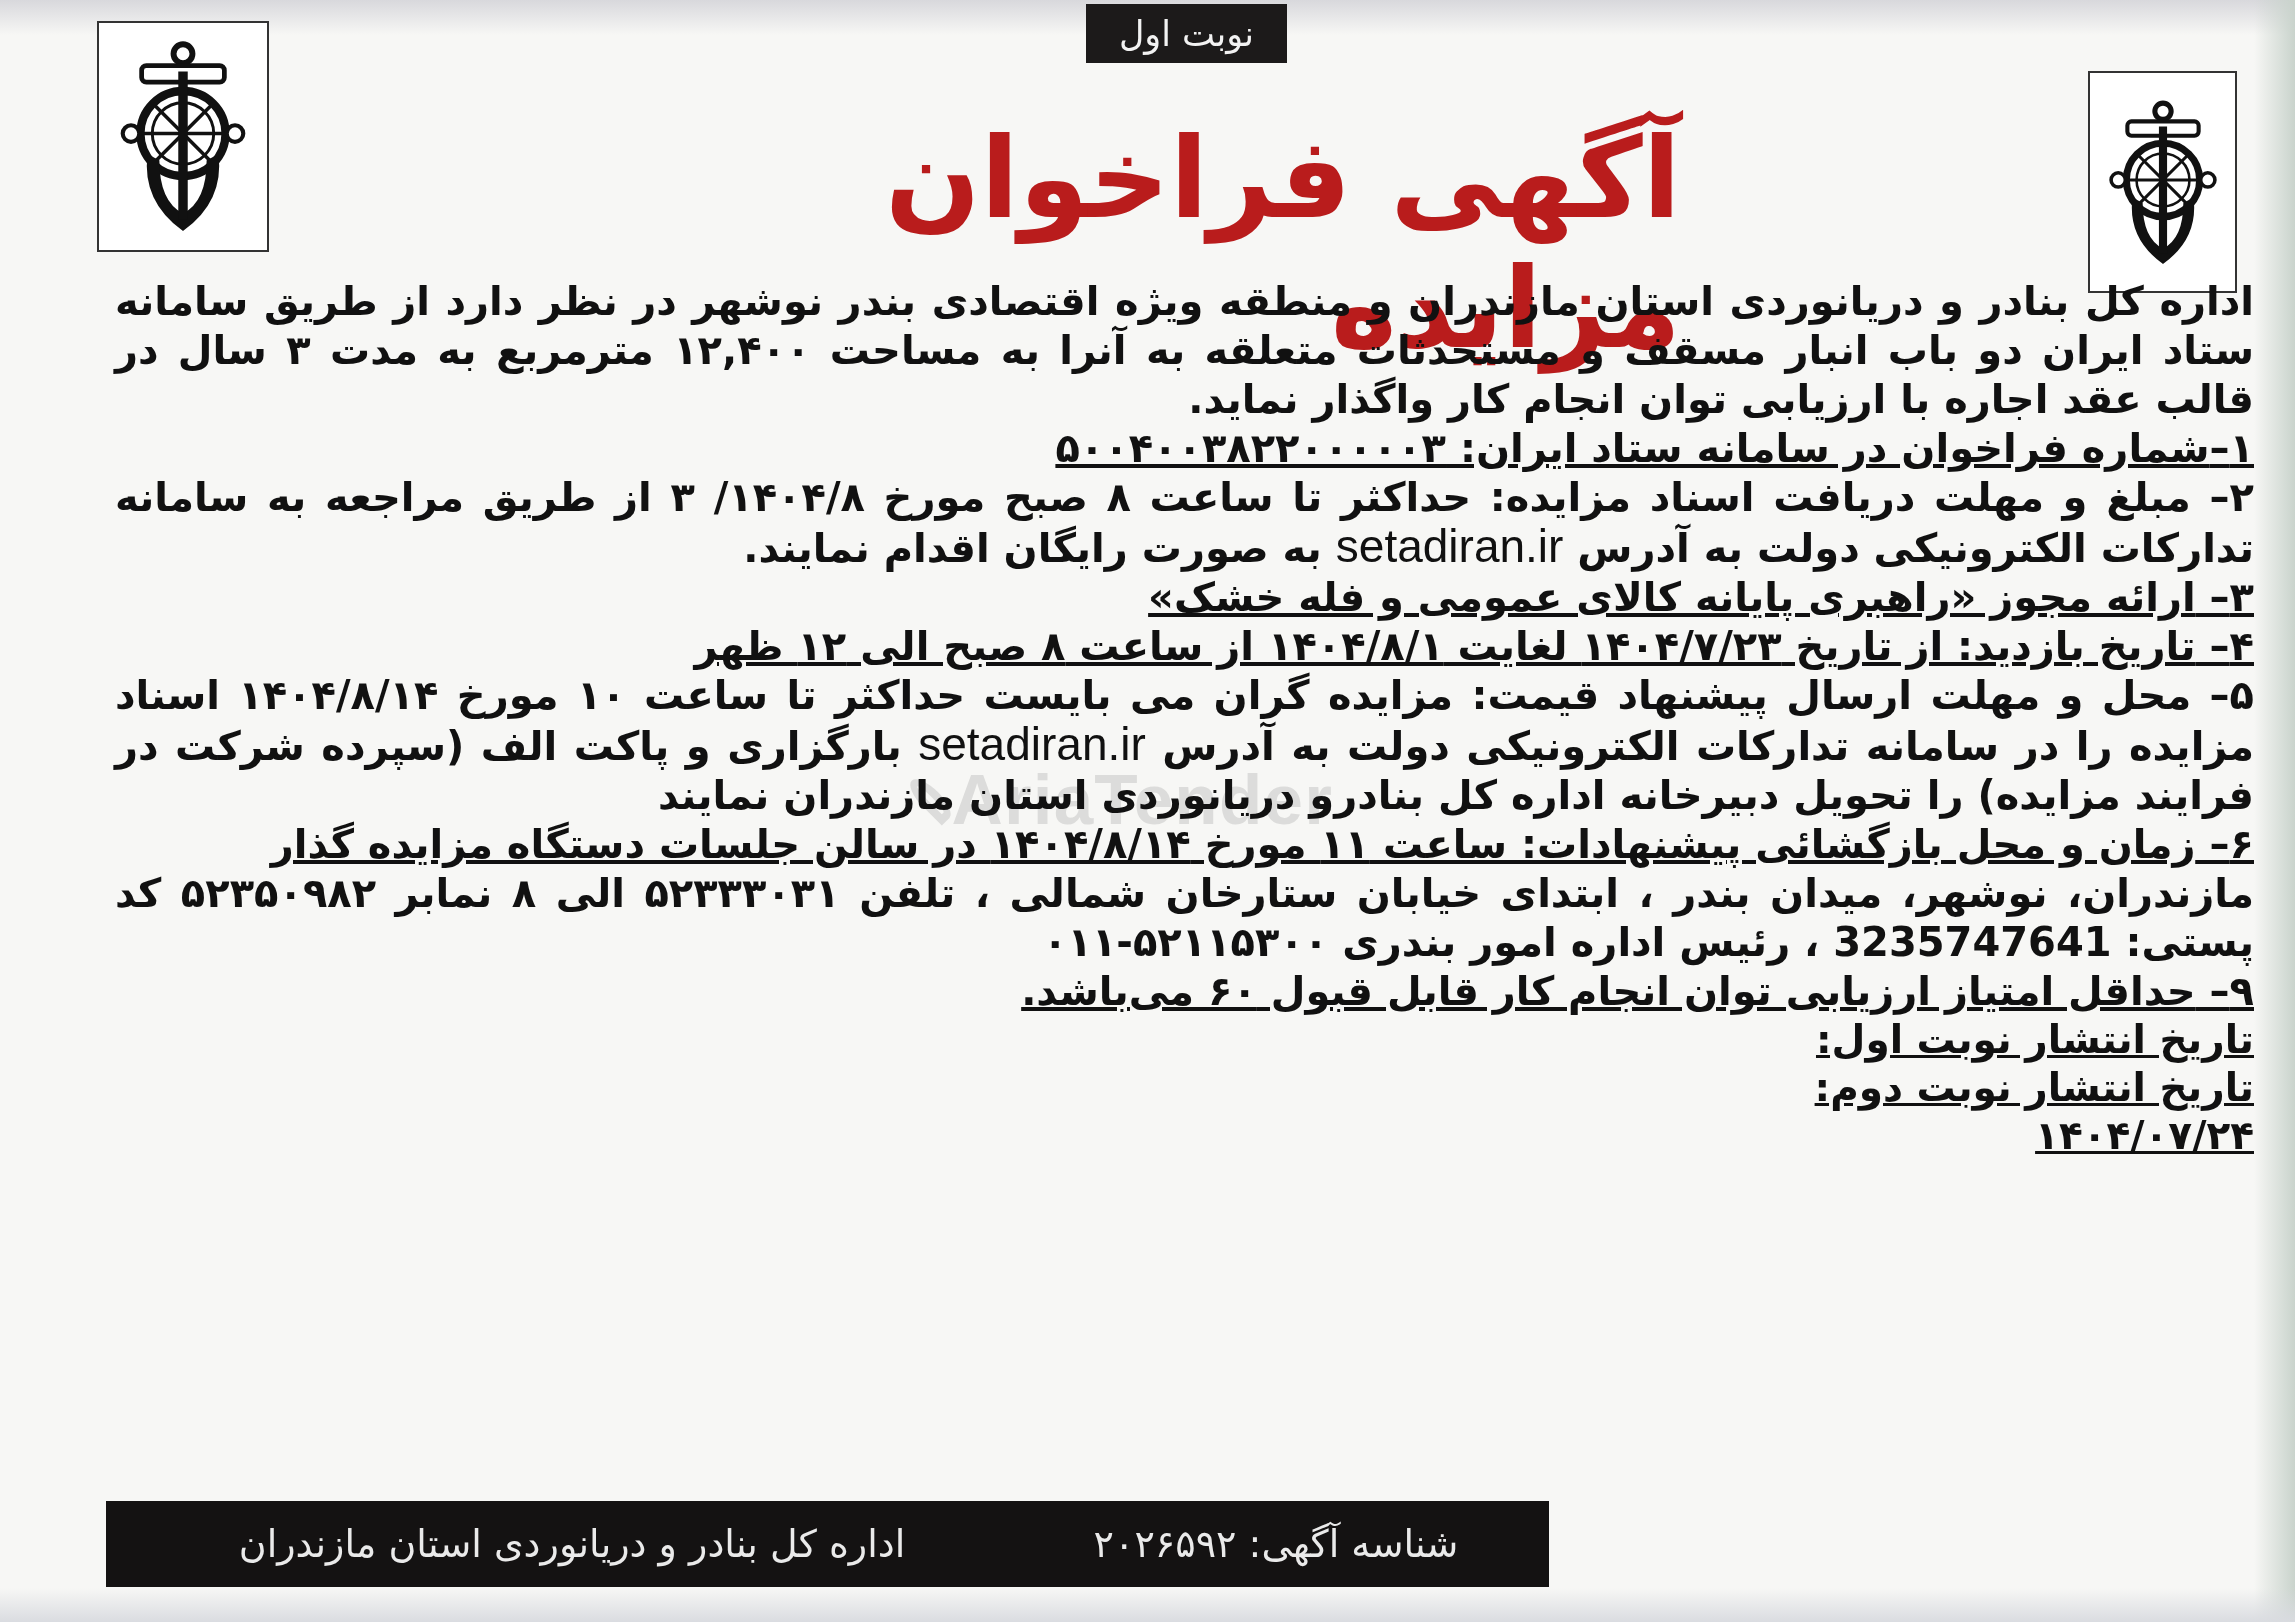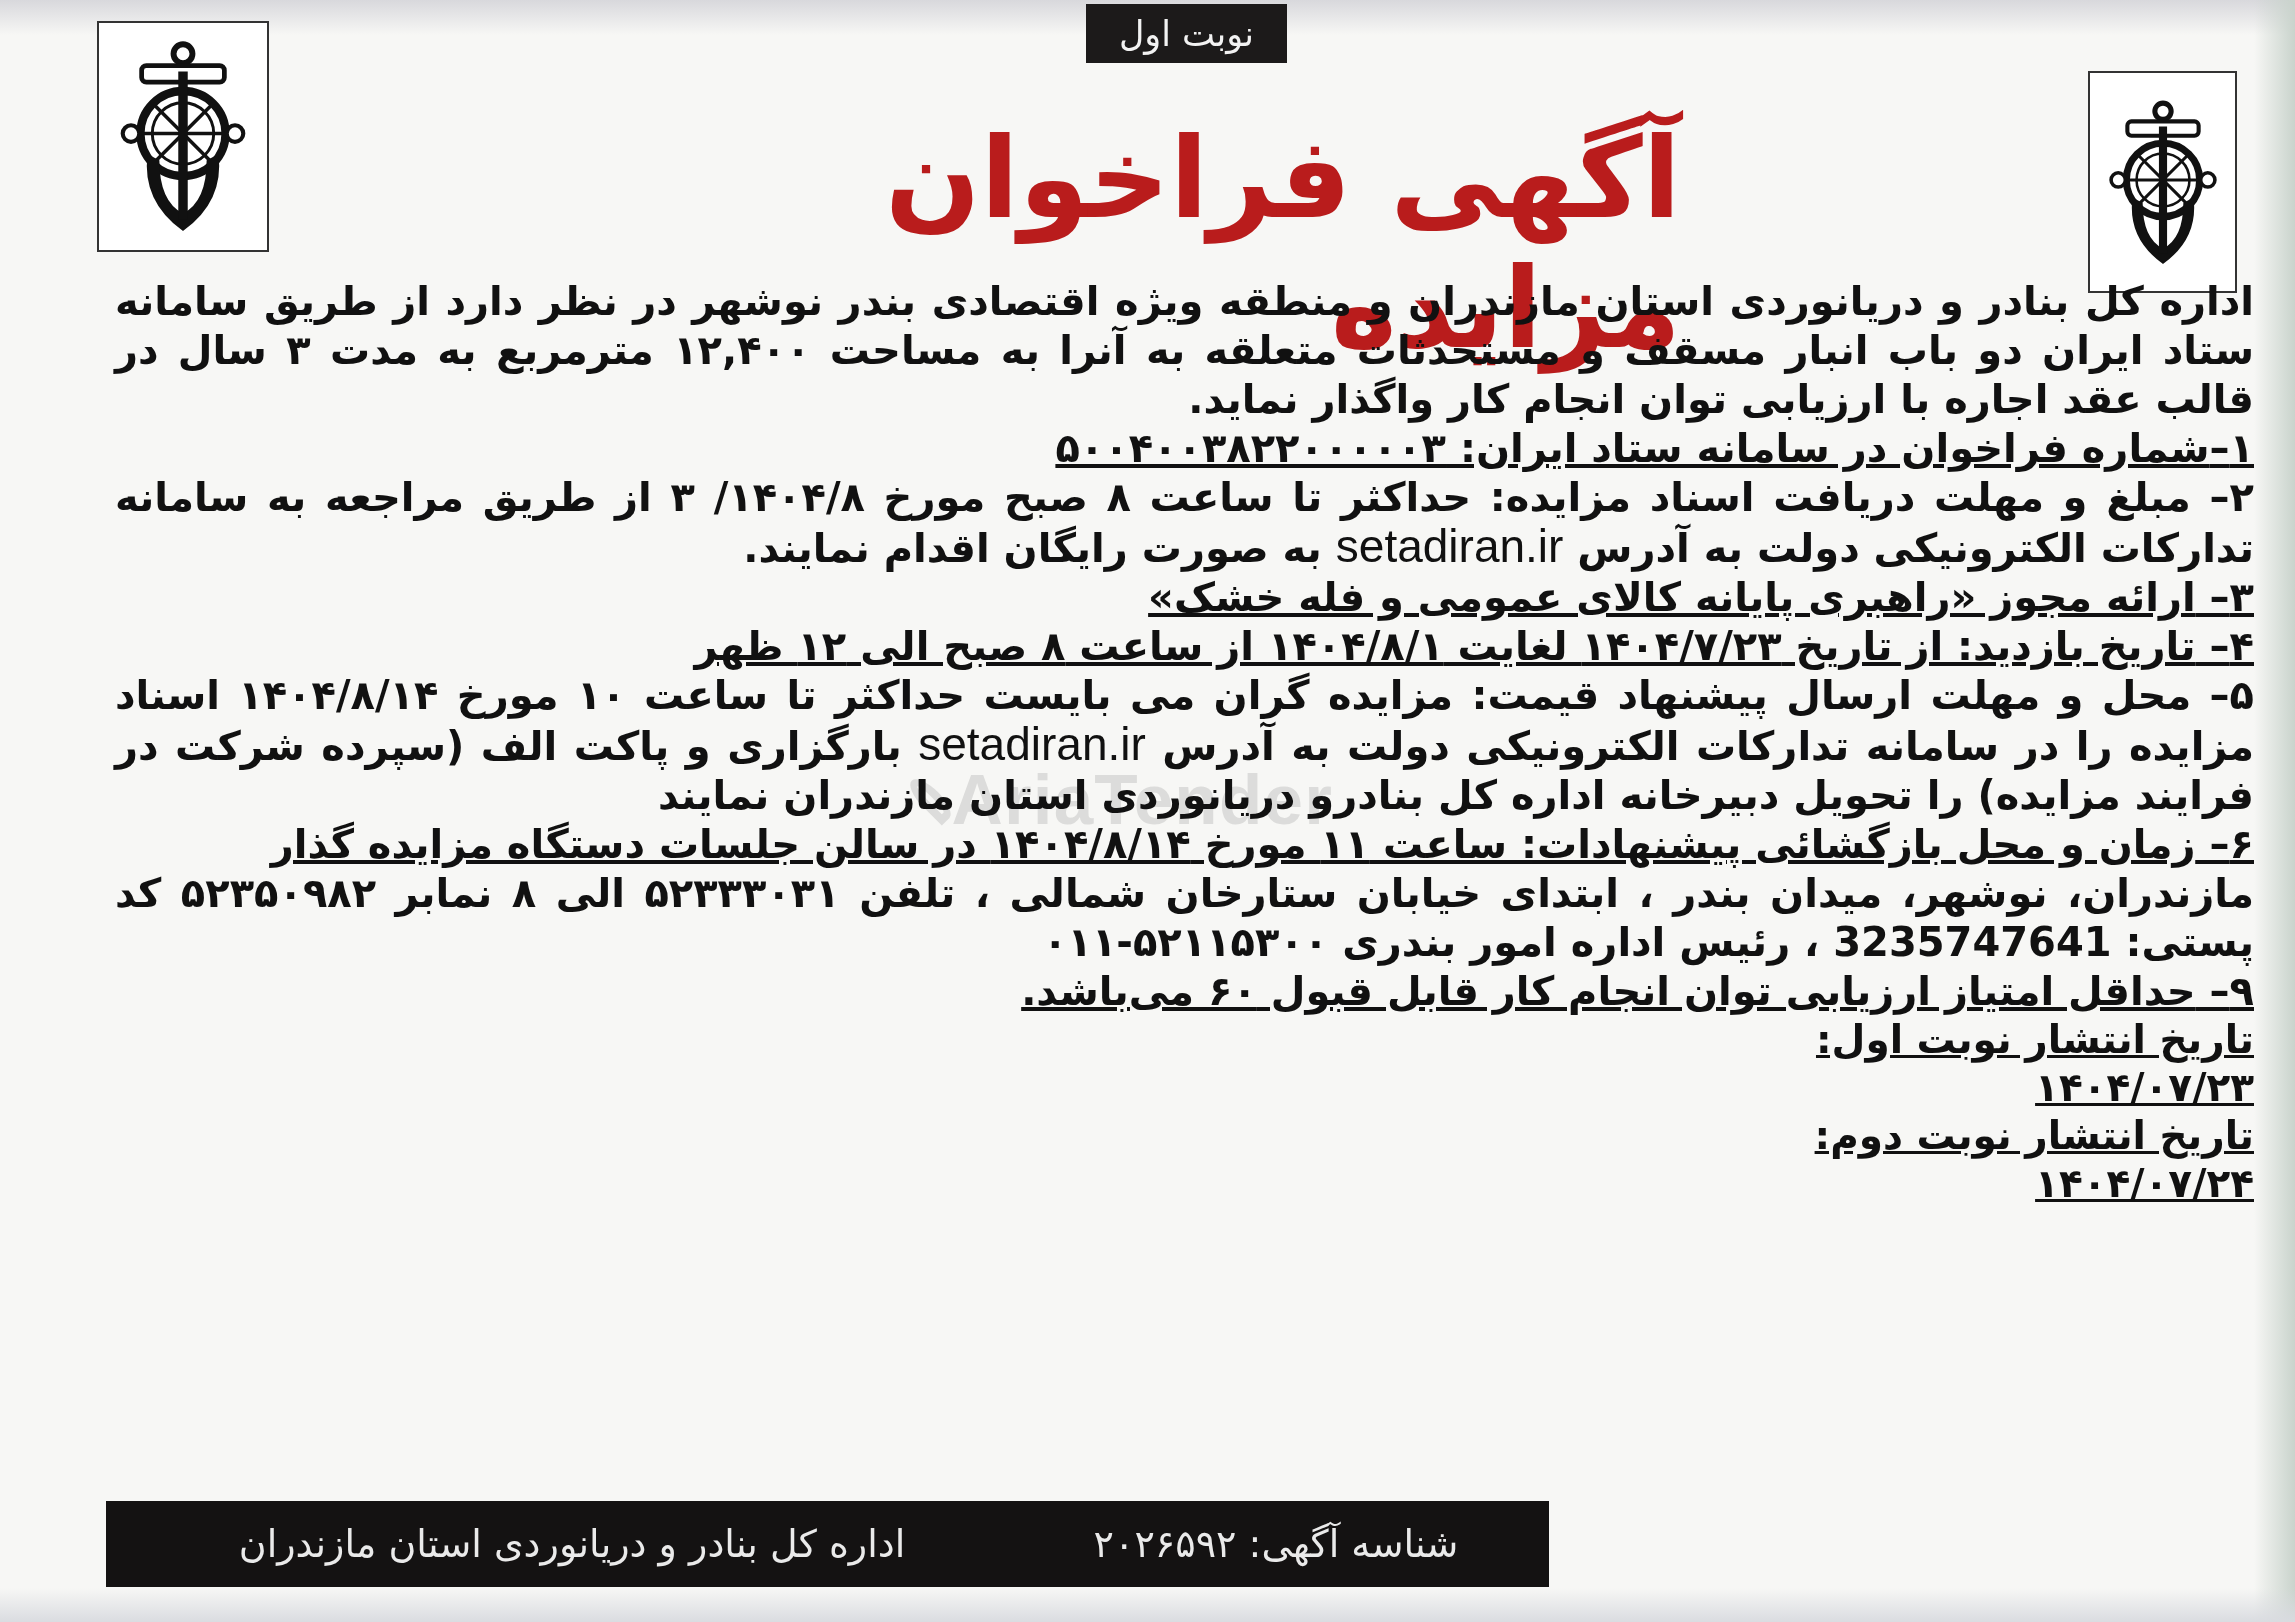--- a/index.html
+++ b/index.html
@@ -155,21 +155,20 @@
   </p>
 
 
   <p>مازندران، نوشهر، میدان بندر ، ابتدای خیابان ستارخان شمالی ، تلفن ۵۲۳۳۳۰۳۱ الی ۸ نمابر ۵۲۳۵۰۹۸۲ کد پستی: 3235747641 ، رئیس اداره امور بندری ۵۲۱۱۵۳۰۰-۰۱۱</p>
 
   <p class="line-last">
     <span>۹</span>– <span>حداقل امتیاز ارزیابی توان انجام کار قابل قبول ۶۰ می‌باشد.</span>
   </p>
 
   <p class="line-last pub">تاریخ انتشار نوبت اول:</p>
-  <p class="line-last pub">۱۴۰۴/۰۷/۲۳</p>
   <p class="line-last pub">تاریخ انتشار نوبت دوم:</p>
   <p class="line-last pub">۱۴۰۴/۰۷/۲۴</p>
 </div>
 
 <div class="footer-bar footer-left">
   <span>اداره کل بنادر و دریانوردی استان مازندران</span>
 </div>
 <div class="footer-bar footer-right">
   <span>شناسه آگهی:</span>&nbsp;<span>۲۰۲۶۵۹۲</span>
 </div>

